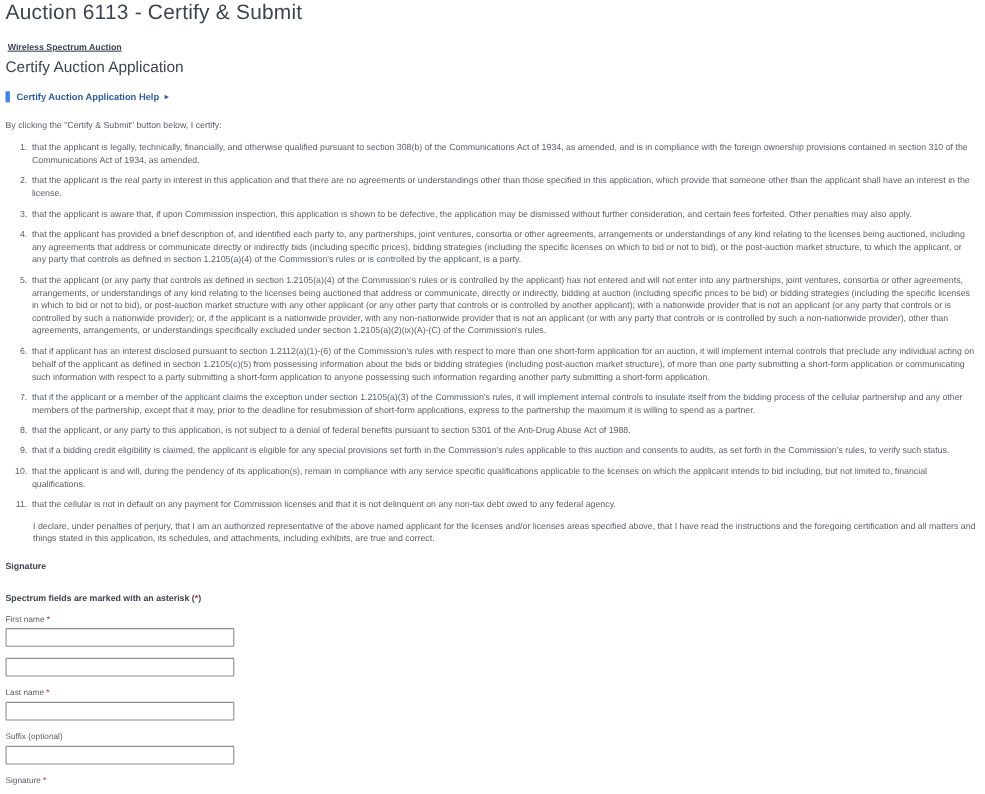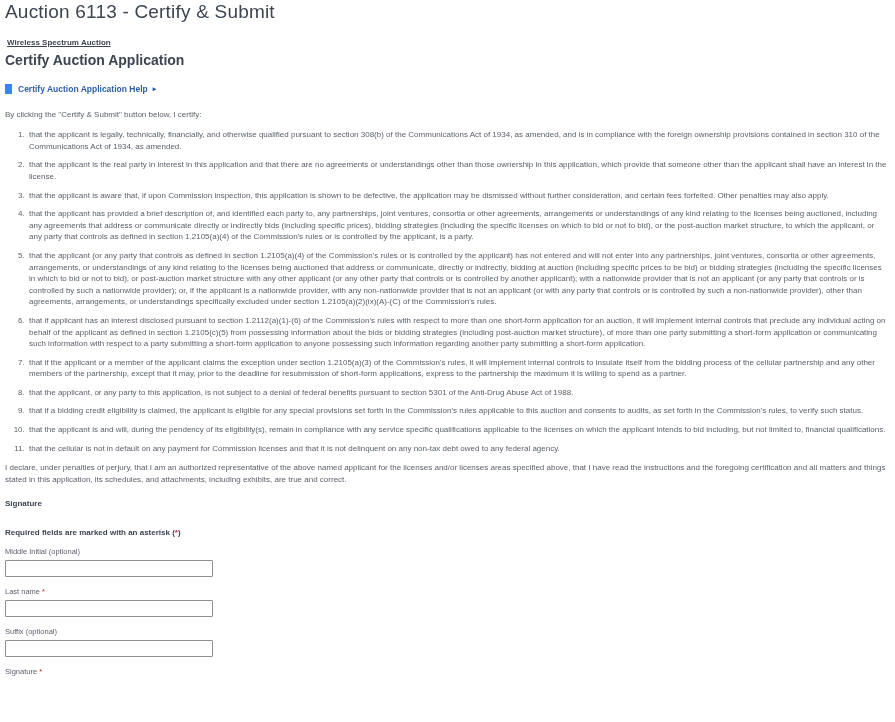--- a/index.html
+++ b/index.html
@@ -14,42 +14,42 @@
 
   .page-title {
     font-size:19px; font-weight:400; color:#3d4551;
     letter-spacing:.2px; margin-bottom:15px;
   }
   .auction-name {
     font-size:8px; font-weight:700; color:#3d4551;
     padding-left:2px; margin-bottom:5px;text-decoration:underline;
   }
   .section-title {
-    font-size:14px; font-weight:700; color:#3d4551;
+    font-size:14px; font-weight:400; color:#3d4551;
     margin-bottom:10px;
   }
   .help-link {
     display:inline-flex; align-items:center;
-    border-left:7px solid #3b82f6; padding-left:6px;
+    border-left:4px solid #3b82f6; padding-left:6px;
     color:#2e5da6; font-size:8.5px; font-weight:700;
     text-decoration:none; margin-bottom:15px; cursor:pointer;
   }
   .help-link .arrow { font-size:7px; margin-left:5px; }
 
   .intro { font-size:8px; margin-bottom:9px; line-height:1.4; }
 
   ol.cert-list {
     padding-left:22px; margin-bottom:8px;
   }
   ol.cert-list li {
     font-size:8px; line-height:1.45; margin-bottom:7px;
     padding-left:2px; color:#5b616b;
   }
 
-  .declaration { font-size:8px; line-height:1.45; margin-bottom:14px; }
+  .declaration { font-size:8px; line-height:1.45; margin-bottom:14px;margin-left:25px; }
 
   .signature-heading {
     font-size:8px; font-weight:700; color:#3d4551; margin-bottom:20px;
   }
   .required-note {
     font-size:8px; font-weight:700; color:#3d4551; margin-bottom:10px;
   }
   .req { color:#c0272d; }
 
   .field { margin-bottom:10px; }
@@ -79,41 +79,44 @@
     <a class="help-link">
       <span>Certify Auction Application Help</span>
       <span class="arrow">▸</span>
     </a>
   </div>
 
   <p class="intro">By clicking the "Certify &amp; Submit" button below, I certify:</p>
 
   <ol class="cert-list">
       <li>that the applicant is legally, technically, financially, and otherwise qualified pursuant to section 308(b) of the Communications Act of 1934, as amended, and is in compliance with the foreign ownership provisions contained in section 310 of the Communications Act of 1934, as amended.</li>
-      <li>that the applicant is the real party in interest in this application and that there are no agreements or understandings other than those ownership in this application, which provide that someone other than the applicant shall have an interest in the license.</li>
+      <li>that the applicant is the real party in interest in this application and that there are no agreements or understandings other than those specified in this application, which provide that someone other than the applicant shall have an interest in the license.</li>
       <li>that the applicant is aware that, if upon Commission inspection, this application is shown to be defective, the application may be dismissed without further consideration, and certain fees forfeited. Other penalties may also apply.</li>
       <li>that the applicant has provided a brief description of, and identified each party to, any partnerships, joint ventures, consortia or other agreements, arrangements or understandings of any kind relating to the licenses being auctioned, including any agreements that address or communicate directly or indirectly bids (including specific prices), bidding strategies (including the specific licenses on which to bid or not to bid), or the post-auction market structure, to which the applicant, or any party that controls as defined in section 1.2105(a)(4) of the Commission's rules or is controlled by the applicant, is a party.</li>
       <li>that the applicant (or any party that controls as defined in section 1.2105(a)(4) of the Commission's rules or is controlled by the applicant) has not entered and will not enter into any partnerships, joint ventures, consortia or other agreements, arrangements, or understandings of any kind relating to the licenses being auctioned that address or communicate, directly or indirectly, bidding at auction (including specific prices to be bid) or bidding strategies (including the specific licenses in which to bid or not to bid), or post-auction market structure with any other applicant (or any other party that controls or is controlled by another applicant); with a nationwide provider that is not an applicant (or any party that controls or is controlled by such a nationwide provider); or, if the applicant is a nationwide provider, with any non-nationwide provider that is not an applicant (or with any party that controls or is controlled by such a non-nationwide provider), other than agreements, arrangements, or understandings specifically excluded under section 1.2105(a)(2)(ix)(A)-(C) of the Commission's rules.</li>
       <li>that if applicant has an interest disclosed pursuant to section 1.2112(a)(1)-(6) of the Commission's rules with respect to more than one short-form application for an auction, it will implement internal controls that preclude any individual acting on behalf of the applicant as defined in section 1.2105(c)(5) from possessing information about the bids or bidding strategies (including post-auction market structure), of more than one party submitting a short-form application or communicating such information with respect to a party submitting a short-form application to anyone possessing such information regarding another party submitting a short-form application.</li>
       <li>that if the applicant or a member of the applicant claims the exception under section 1.2105(a)(3) of the Commission's rules, it will implement internal controls to insulate itself from the bidding process of the cellular partnership and any other members of the partnership, except that it may, prior to the deadline for resubmission of short-form applications, express to the partnership the maximum it is willing to spend as a partner.</li>
       <li>that the applicant, or any party to this application, is not subject to a denial of federal benefits pursuant to section 5301 of the Anti-Drug Abuse Act of 1988.</li>
       <li>that if a bidding credit eligibility is claimed, the applicant is eligible for any special provisions set forth in the Commission's rules applicable to this auction and consents to audits, as set forth in the Commission's rules, to verify such status.</li>
-      <li>that the applicant is and will, during the pendency of its eligibility(s), remain in compliance with any service specific qualifications applicable to the licenses on which the applicant intends to bid including, but not limited to, financial qualifications.</li>
+      <li>that the applicant is and will, during the pendency of its application(s), remain in compliance with any service specific qualifications applicable to the licenses on which the applicant intends to bid including, but not limited to, financial qualifications.</li>
       <li>that the cellular is not in default on any payment for Commission licenses and that it is not delinquent on any non-tax debt owed to any federal agency.</li>
     </ol>
 
   <p class="declaration">I declare, under penalties of perjury, that I am an authorized representative of the above named applicant for the licenses and/or licenses areas specified above, that I have read the instructions and the foregoing certification and all matters and things stated in this application, its schedules, and attachments, including exhibits, are true and correct.</p>
 
   <div class="signature-heading">Signature</div>
 
-  <p class="required-note"><span>Required fields are marked with an asterisk (</span><span class="req">*</span><span>)</span></p>
+  <p class="required-note"><span>Spectrum fields are marked with an asterisk (</span><span class="req">*</span><span>)</span></p>
 
   <div>
       <div class="field">
-        <label class="field-label">Middle Initial (optional)</label>
+        <label class="field-label">First name<span class="req"> *</span></label>
+        <input type="text" class="text-input" style="">
+      </div>
+      <div class="field">
         <input type="text" class="text-input" style="">
       </div>
       <div class="field">
         <label class="field-label">Last name<span class="req"> *</span></label>
         <input type="text" class="text-input" style="">
       </div>
       <div class="field">
         <label class="field-label">Suffix (optional)</label>
         <input type="text" class="text-input" style="">
       </div>

